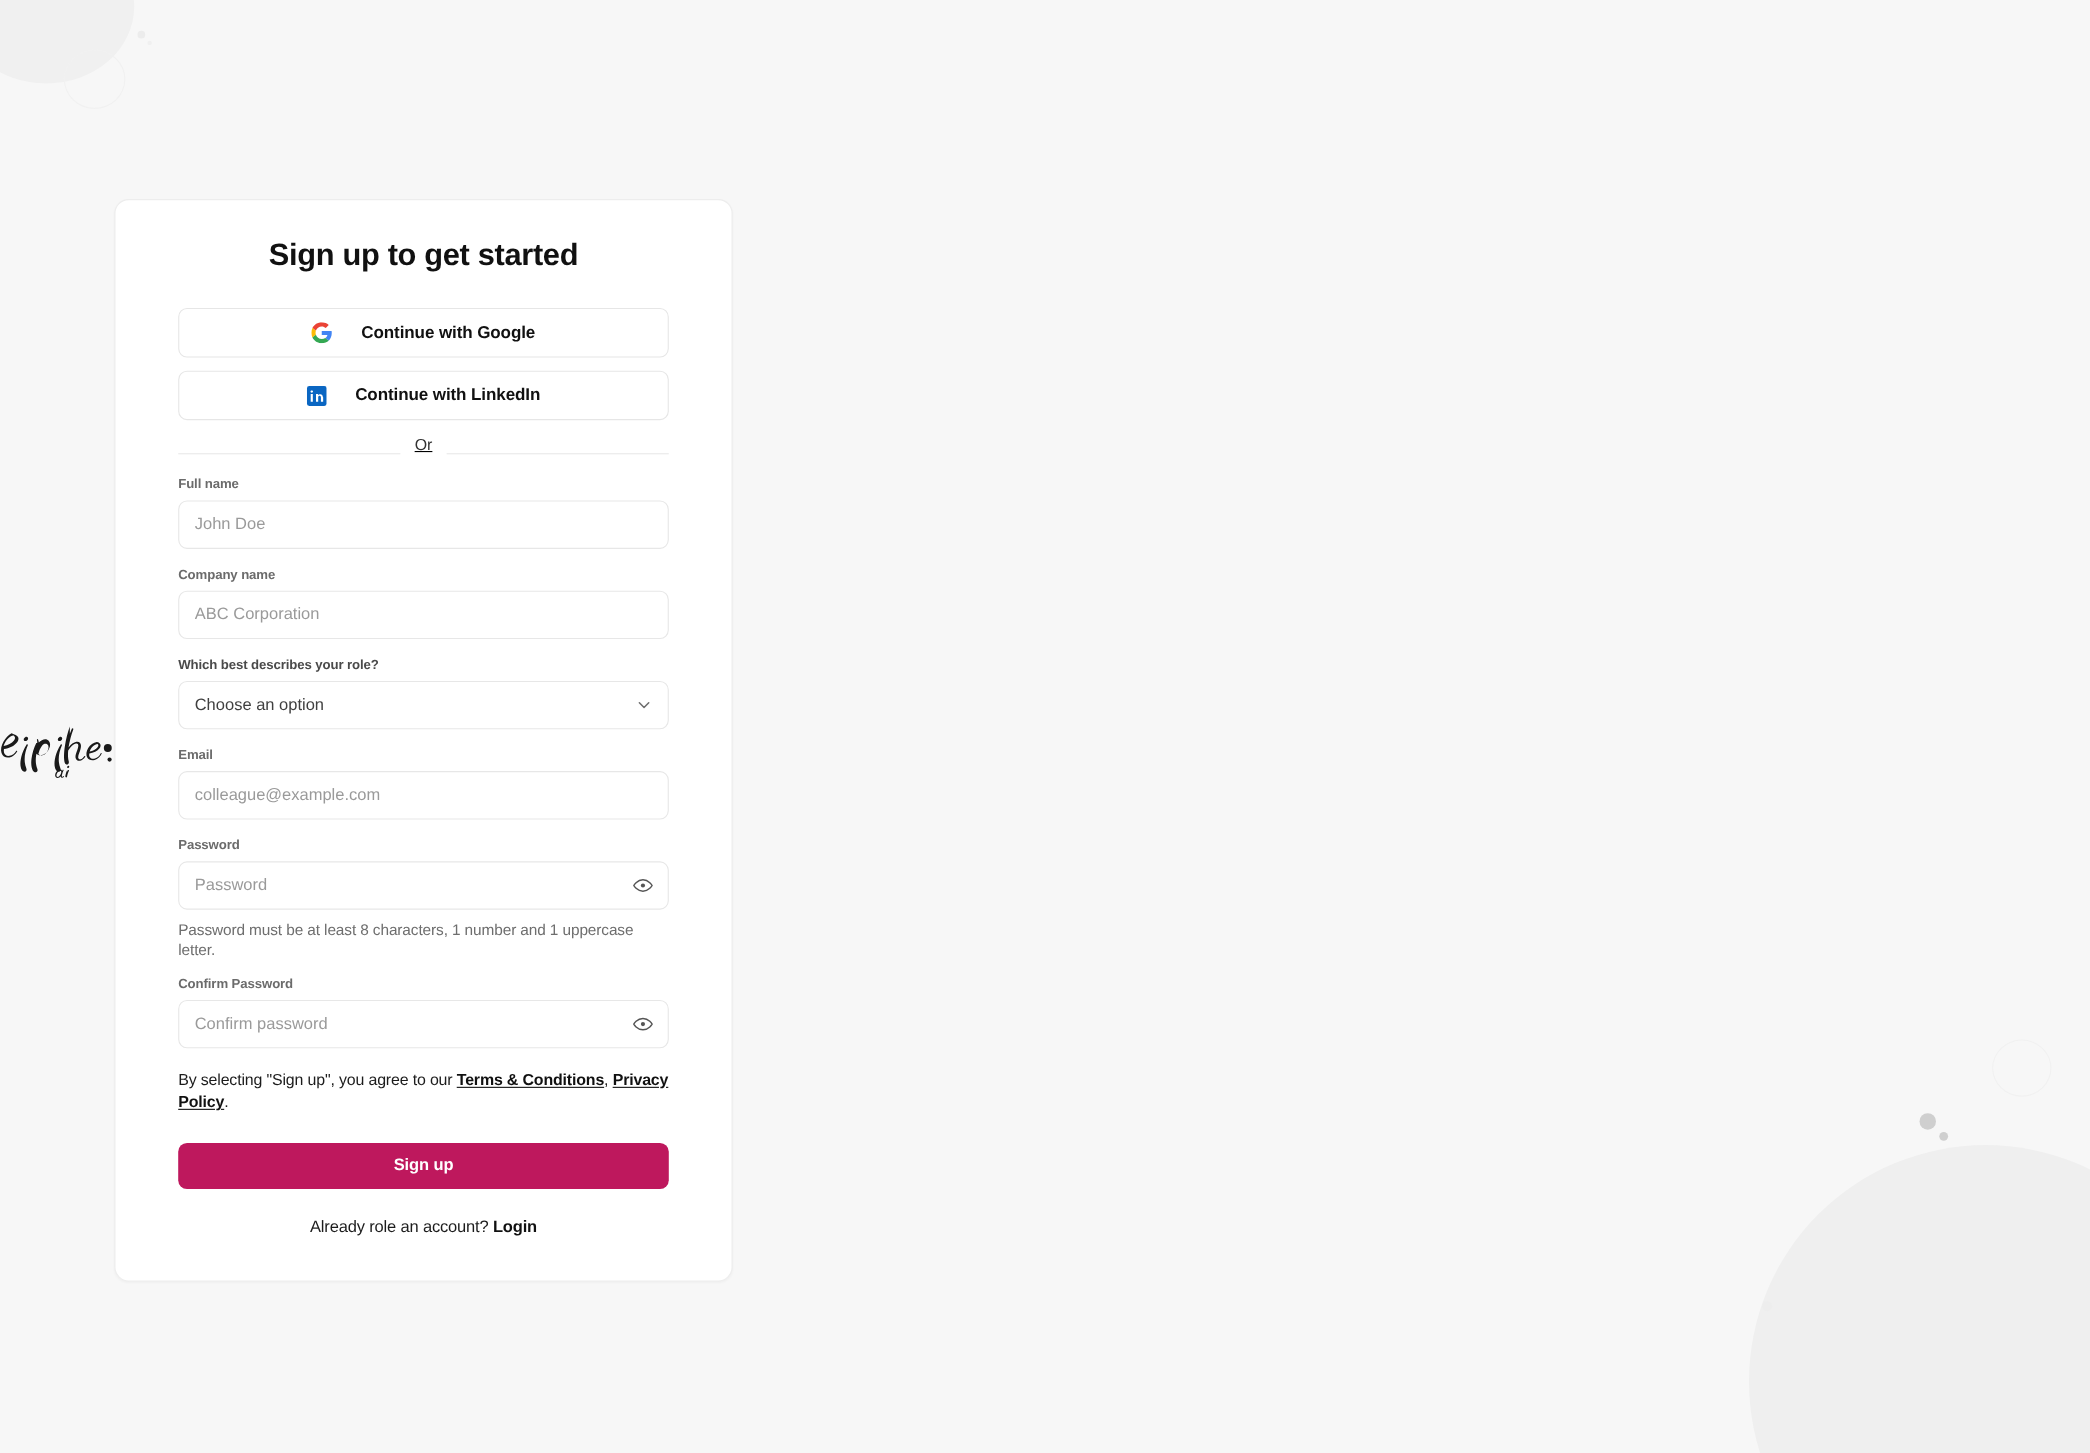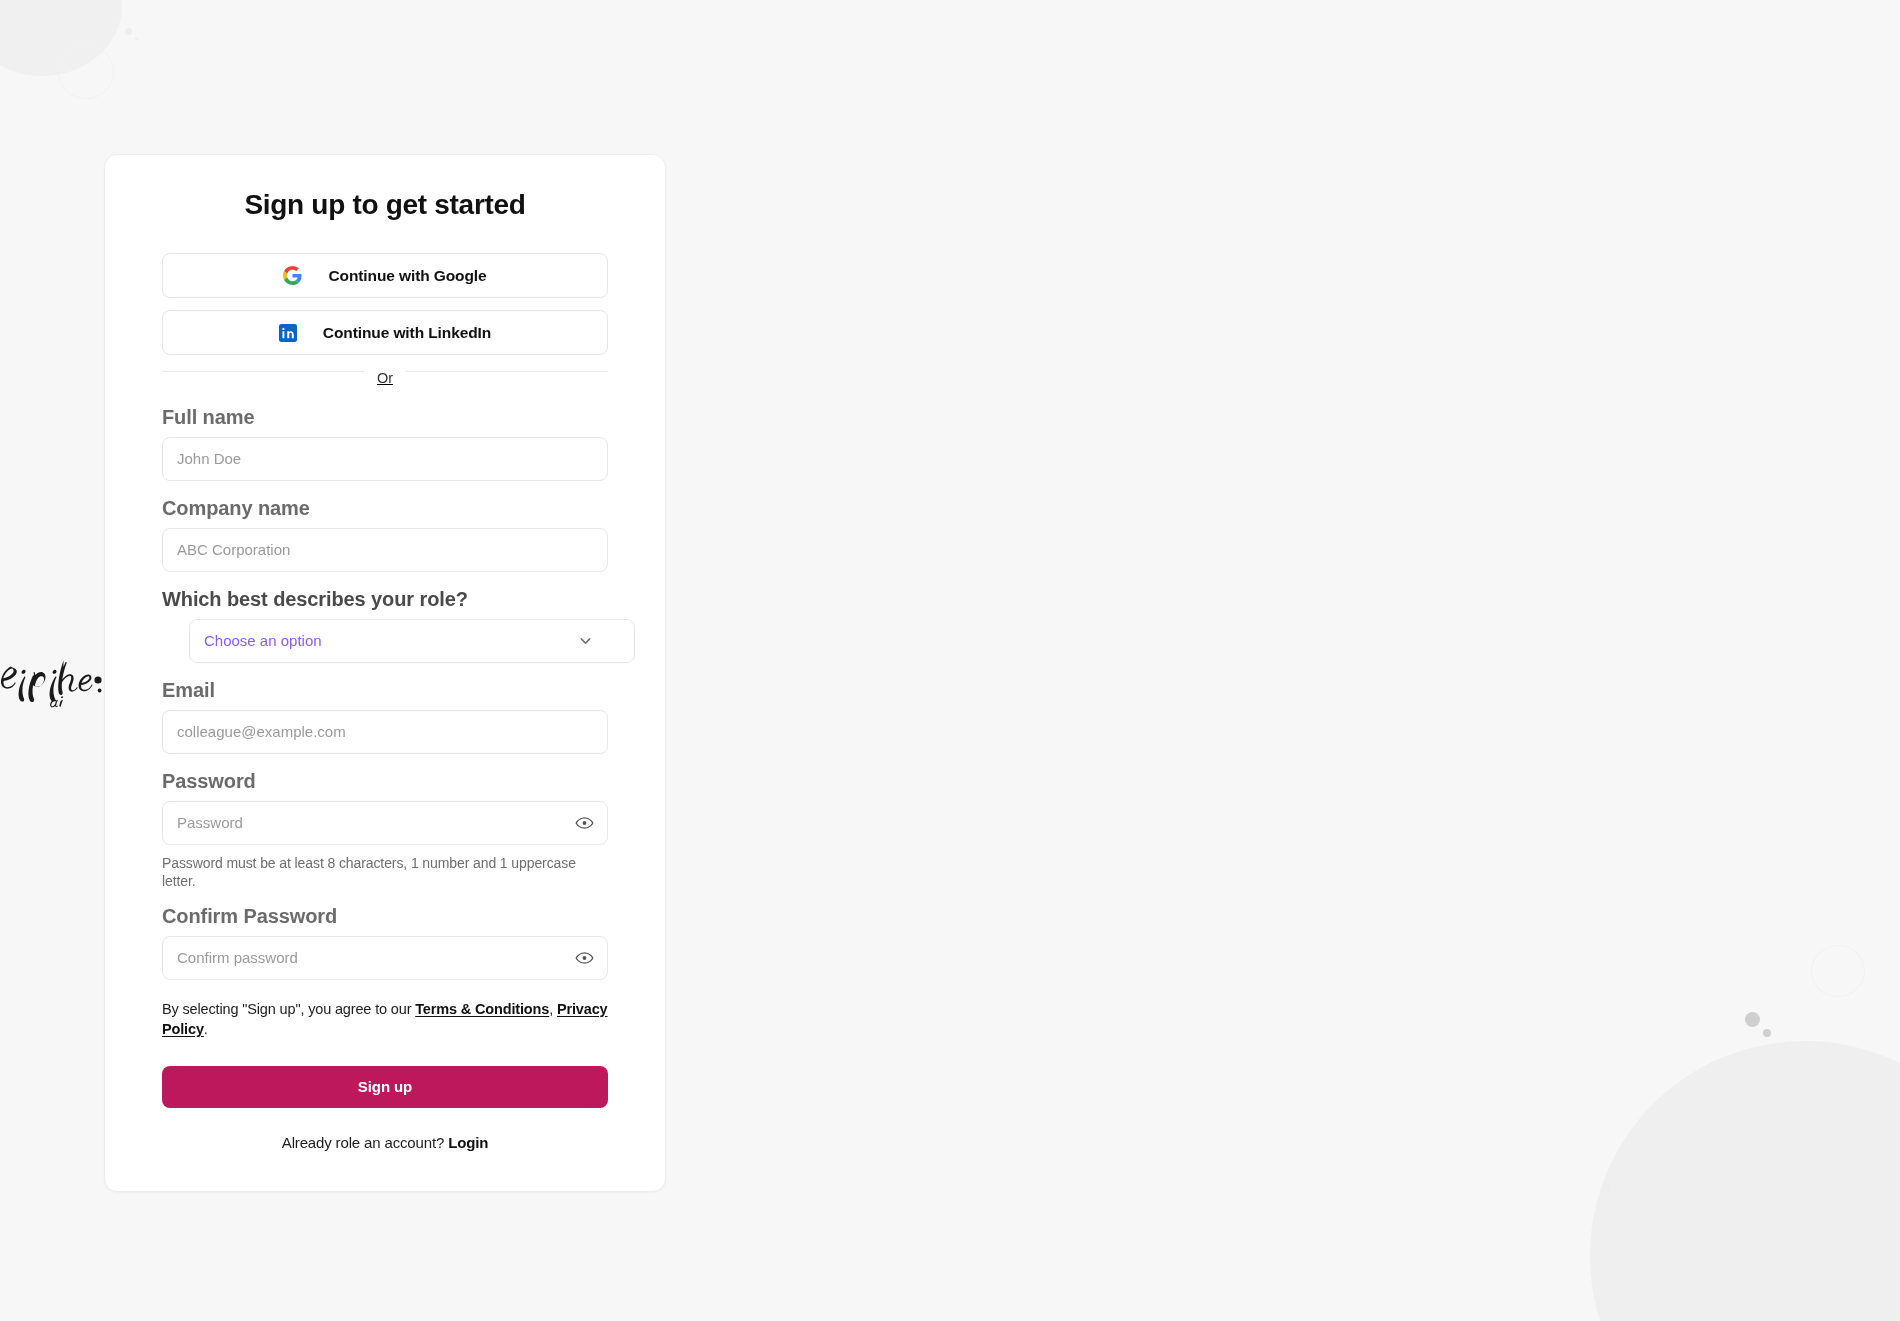--- a/index.html
+++ b/index.html
@@ -149,41 +149,41 @@
     font-size: 15.5px;
     font-weight: 700;
     color: #111111;
     letter-spacing: -0.1px;
   }
   .g-icon, .li-icon { display: block; flex: 0 0 auto; }
 
   
   .divider {
     display: flex;
-    align-items: flex-start;
+    align-items: flex-end;
     gap: 13px;
     margin: 16px 0 20px 0;
     text-decoration: underline;
   }
   .divider .line {
     flex: 1 1 auto;
     height: 1px;
     background: #e9e9e9;
   }
   .divider .or {
     font-size: 14.5px;
     color: #333333;
     line-height: 1;
   }
 
   
   .field { margin-bottom: 16px; }
   .field-label {
     display: block;
-    font-size: 20px;
+    font-size: 12px;
     font-weight: 700;
     color: #6b6b6b;
     margin-bottom: 8px;
     letter-spacing: -0.1px;
   }
   .field-label.strong { color: #4a4a4a; }
 
   .input-wrap { position: relative; }
 
   .text-input {
@@ -203,23 +203,22 @@
   .select-input {
     width: 100%;
     height: 44px;
     border: 1px solid #e7e7e7;
     border-radius: 8px;
     background: #ffffff;
     padding: 0 42px 0 14px;
     display: flex;
     align-items: center;
     font-size: 15px;
-    color: #8b5cf6;
+    color: #404040;
     cursor: pointer;
-    margin-left: 27px;
   }
   .chevron {
     position: absolute;
     right: 14px; top: 50%;
     transform: translateY(-50%);
     display: block;
     pointer-events: none;
   }
   .eye-btn {
     position: absolute;

